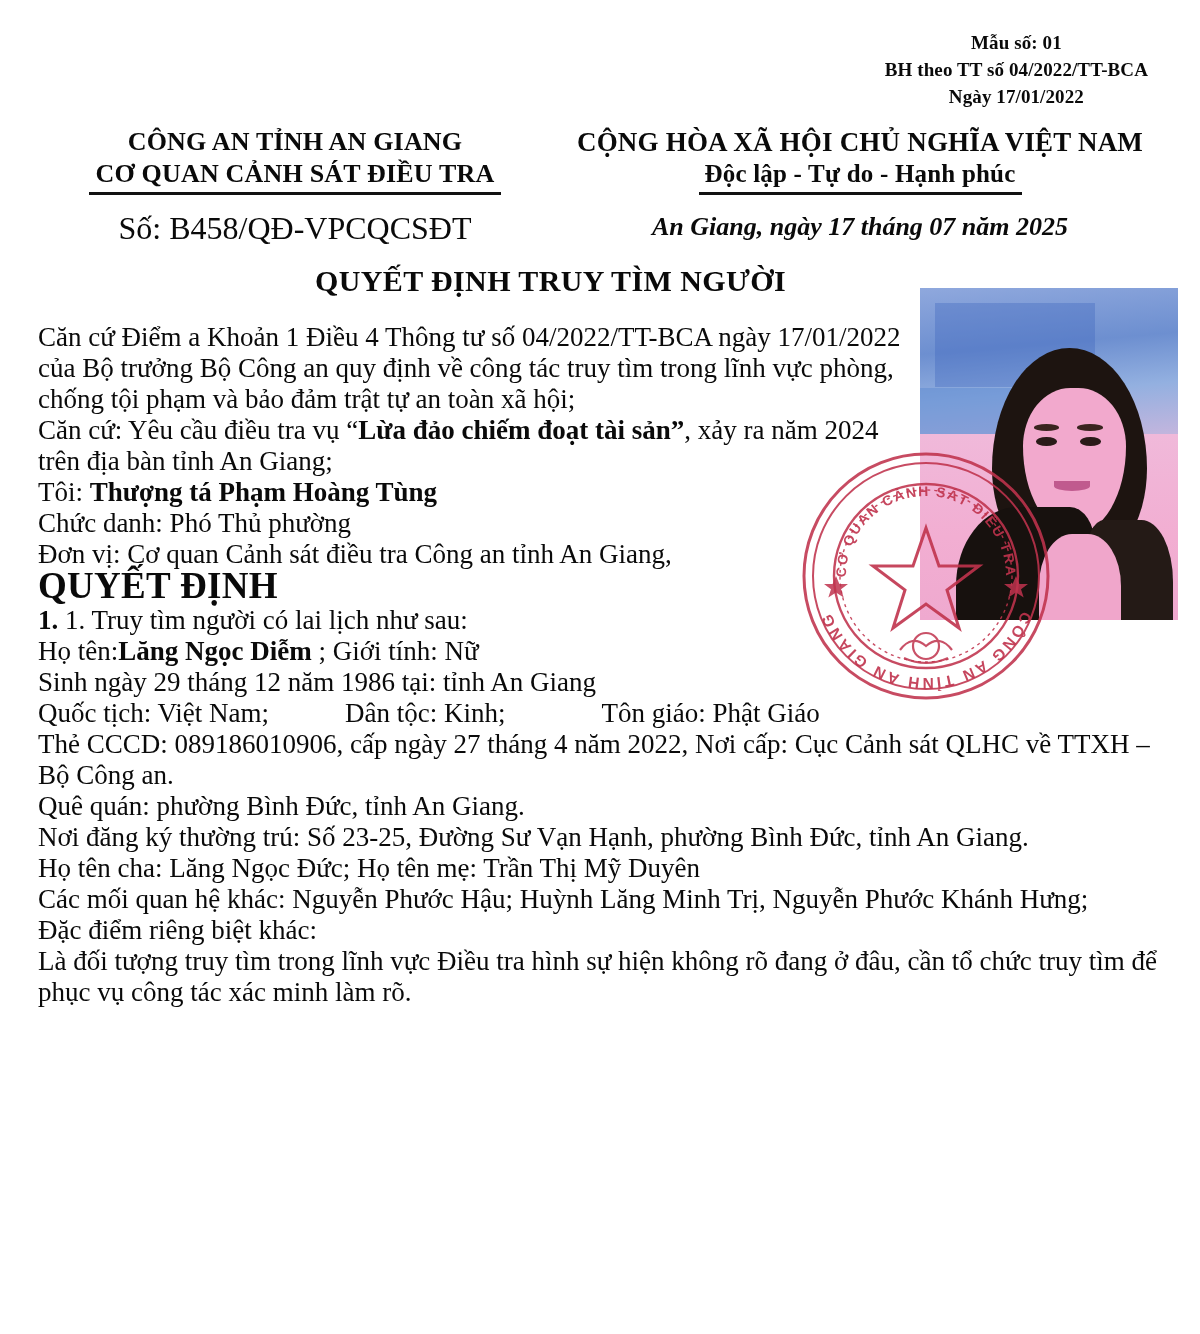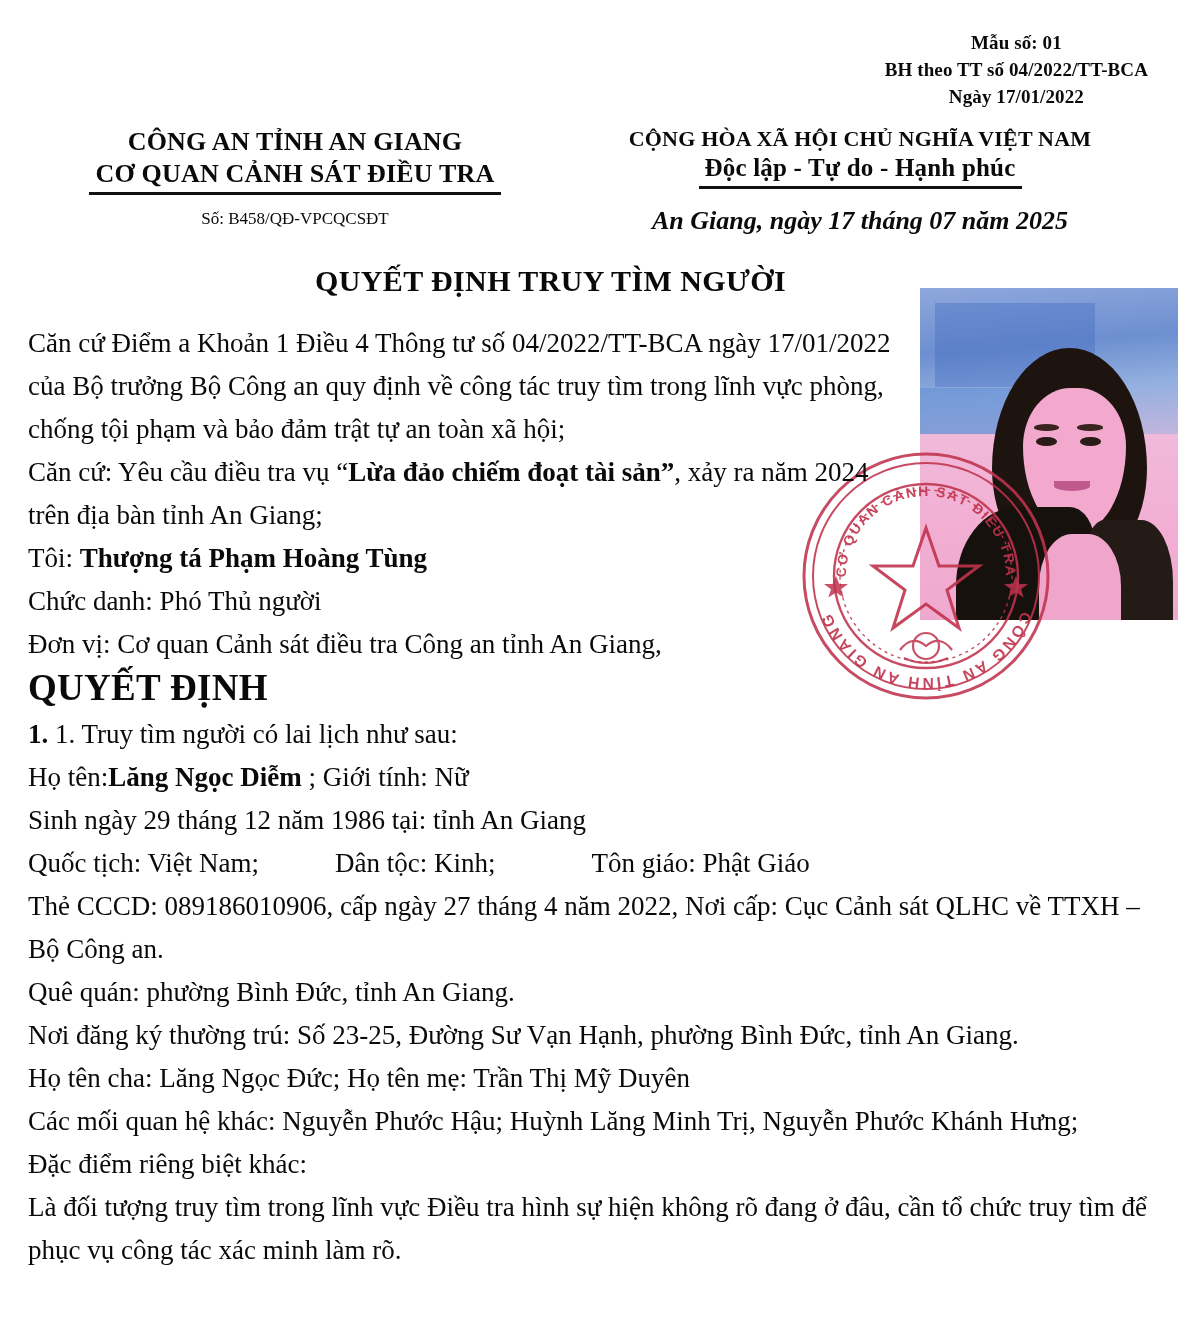--- a/index.html
+++ b/index.html
@@ -41,28 +41,28 @@
   .mh-line1 {
     font-size: 26px; font-weight: 600; letter-spacing: .2px;
     line-height: 1.22;
   }
   .mh-line2 {
     font-size: 26px; font-weight: bold; letter-spacing: .2px;
     line-height: 1.22;
     display: inline-block;
     padding: 0 6px 3px 6px;
   }
-  .mh-right .mh-line1 { font-size: 22px; font-weight: bold; }
+  .mh-right .mh-line1 { font-size: 27px; font-weight: bold; }
   .mh-right .mh-line2 { font-size: 25px; }
   .rule-under {
     border-bottom: 3px solid #111;
     display: inline-block;
   }
   .mh-num {
-    font-size: 17px;
+    font-size: 32px;
     margin-top: 14px;
     line-height: 1.2;
   }
   .mh-date {
     font-size: 26px; font-style: italic; font-weight: bold;
     margin-top: 16px;
     line-height: 1.2;
     text-align: center;
   }
 
@@ -154,24 +154,24 @@
     position: absolute;
     left: 800px; top: 450px;
     width: 252px; height: 252px;
     pointer-events: none;
   }
   .seal svg { display: block; width: 100%; height: 100%; }
 
   
   .body-text {
     position: absolute;
-    left: 28px; top: 322px;
+    left: 38px; top: 322px;
     width: 1130px;
     font-size: 27px;
-    line-height: 43px;
+    line-height: 31px;
   }
   .body-text p { margin: 0; }
   .bt-wrap-left { width: 880px; }
   .bt-full { width: 1130px; }
   .center-head {
     text-align: left;
     font-weight: bold;
     font-size: 37px;
     letter-spacing: .3px;
     width: 880px;
@@ -263,21 +263,21 @@
   <p class="bt-wrap-left">Căn cứ Điểm a Khoản 1 Điều 4 Thông tư số 04/2022/TT-BCA ngày 17/01/2022 của Bộ trưởng Bộ Công an quy định về công tác truy tìm trong lĩnh vực phòng, chống tội phạm và bảo đảm trật tự an toàn xã hội;</p>
 
   <p class="bt-wrap-left">
     <span>Căn cứ: Yêu cầu điều tra vụ “</span><b>Lừa đảo chiếm đoạt tài sản”</b><span>, xảy ra năm 2024 trên địa bàn tỉnh An Giang;</span>
   </p>
 
   <p class="bt-wrap-left">
     <span>Tôi: </span><b>Thượng tá Phạm Hoàng Tùng</b>
   </p>
 
-  <p class="bt-wrap-left">Chức danh: Phó Thủ người</p>
+  <p class="bt-wrap-left">Chức danh: Phó Thủ phường</p>
 
   <p class="bt-wrap-left">Đơn vị: Cơ quan Cảnh sát điều tra Công an tỉnh An Giang,</p>
 
   <p class="center-head">QUYẾT ĐỊNH</p>
 
   <div class="spacer-sm"></div>
 
   <p class="bt-full">
     <b>1.</b> <span>1. Truy tìm người có lai lịch như sau:</span>
   </p>

